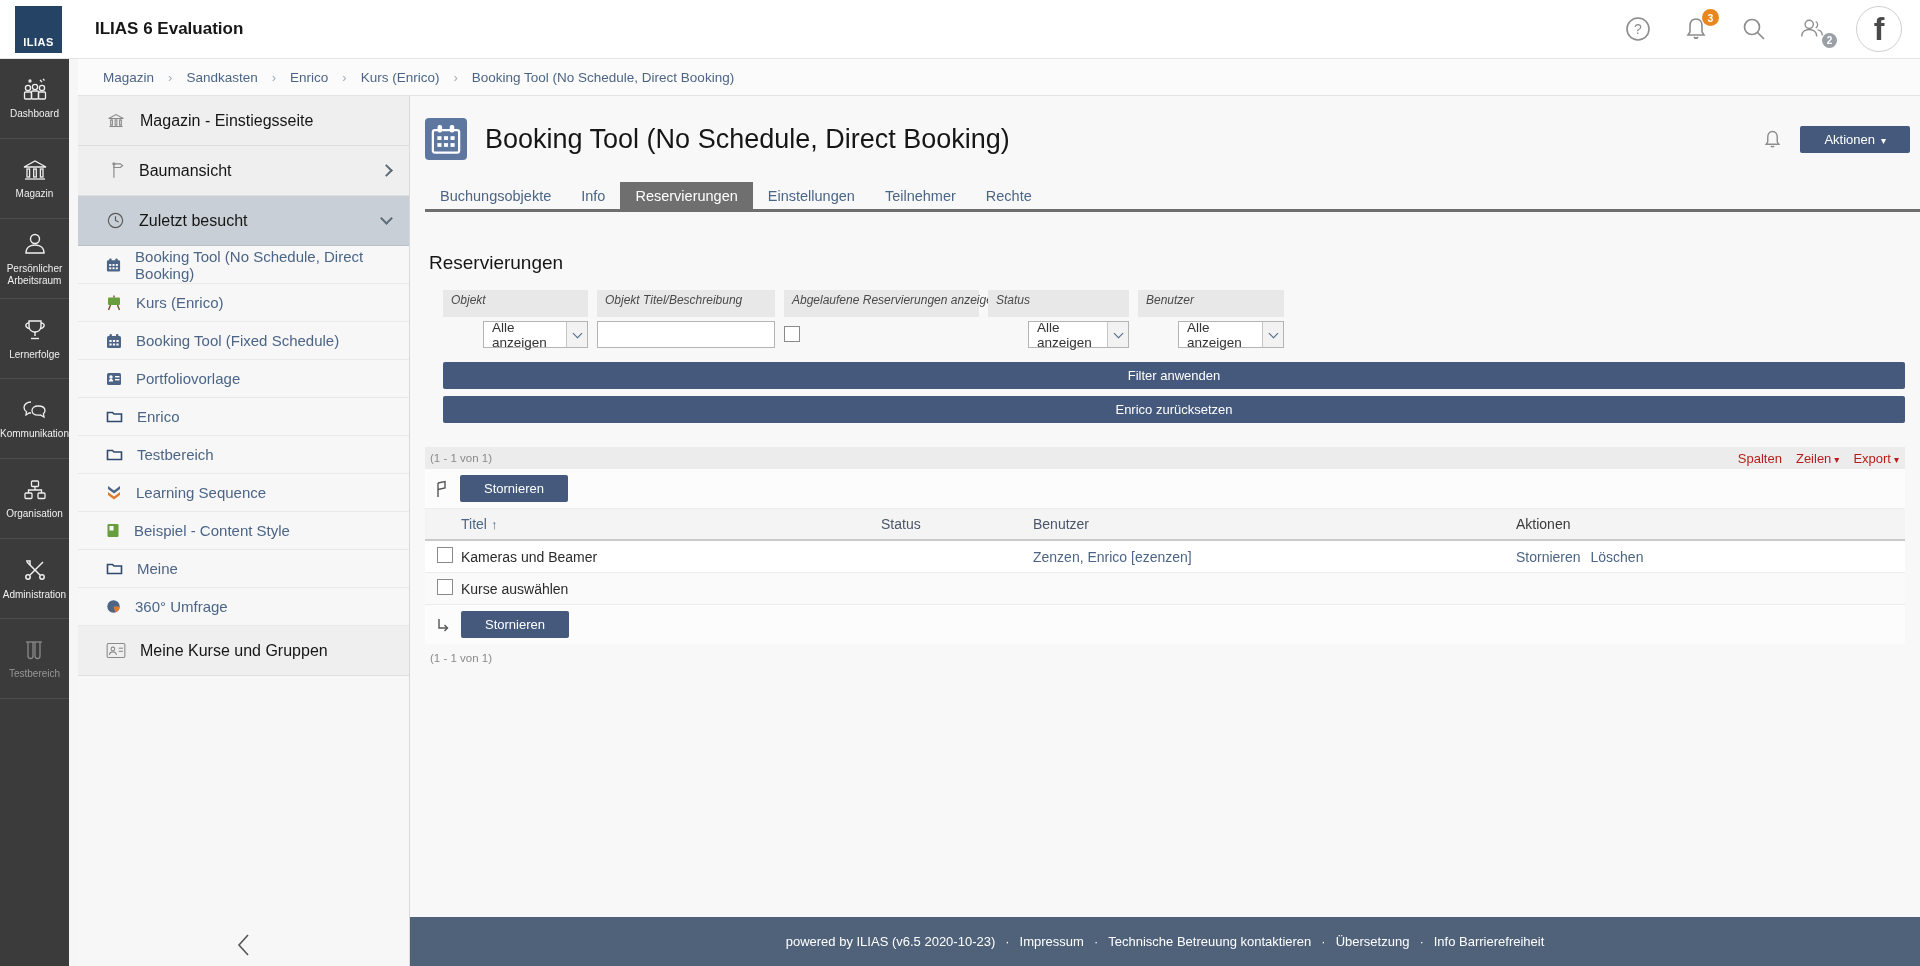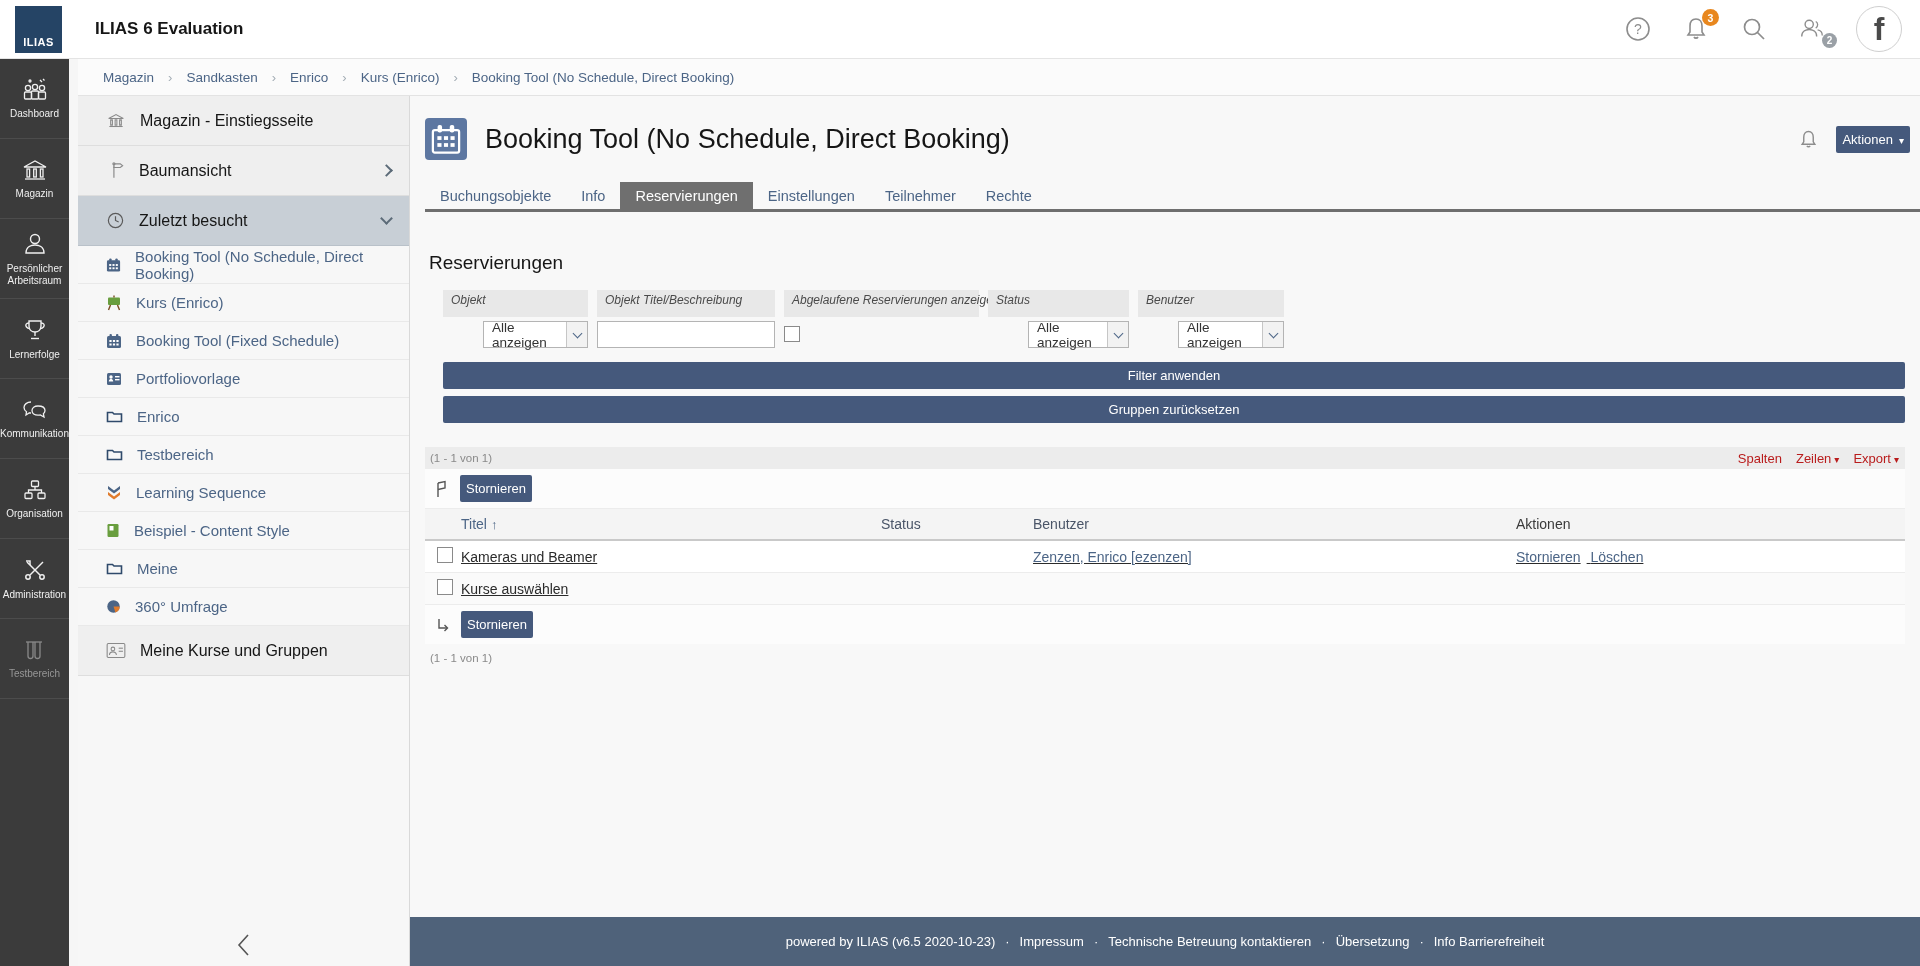--- a/index.html
+++ b/index.html
@@ -39,21 +39,21 @@
   .chev.right { transform:rotate(-45deg); }
   .chev.down { transform:rotate(45deg); margin-top:-4px; }
   .collapse { position:absolute; bottom:8px; left:0; width:100%; display:flex; justify-content:center; cursor:pointer; }
 
   
   .content { position:absolute; left:410px; top:96px; width:1510px; height:821px; background:#f8f8f8; }
   .content-header { display:flex; align-items:center; padding:20px 10px 0 15px; height:66px; }
   .obj-icon { width:42px; height:42px; background:#5d77a1; border-radius:4px; display:flex; align-items:center; justify-content:center; }
   .page-title { margin-left:18px; font-size:27px; font-weight:400; color:#161616; }
   .header-right { margin-left:auto; display:flex; align-items:center; gap:18px; }
-  .btn { background:#45597c; color:#fff; border:none; font-size:13px; padding:6px 6px; border-radius:2px; cursor:pointer; font-family:inherit; }
+  .btn { background:#45597c; color:#fff; border:none; font-size:13px; padding:6px 24px; border-radius:2px; cursor:pointer; font-family:inherit; }
   .btn .caret { margin-left:6px; font-size:10px; }
 
   .tabs { margin:20px 0 0 15px; display:flex; border-bottom:3px solid #6f6f6f; }
   .tab { padding:6px 15px 5px; font-size:14.5px; color:#4c6586; cursor:pointer; }
   .tab.active { background:#6f6f6f; color:#fff; }
 
   .content-body { padding:22px 15px 0 15px; }
   .section-heading { font-size:19px; font-weight:400; color:#161616; margin:18px 0 16px 4px; }
 
   
@@ -72,21 +72,21 @@
 
   
   .tablewrap { margin-top:24px; }
   .range-band { height:22px; background:#ececec; display:flex; align-items:center; justify-content:space-between; padding:0 6px 0 5px; }
   .range-text { font-size:11.5px; color:#8a8a8a; }
   .tool-links { display:flex; gap:14px; font-size:13px; color:#b91c1c;align-items:flex-end; }
   .tool-links span { cursor:pointer; }
   .tool-links .caret { font-size:10px; margin-left:3px; }
   .cmd-row { background:#fcfcfc; display:flex; align-items:center; gap:10px; padding:6px 0 6px 10px; border-bottom:1px solid #ececec; }
   .thead { background:#f4f4f4; display:grid; grid-template-columns:36px 420px 152px 483px auto; align-items:center; height:32px; border-bottom:2px solid #c9c9c9; font-size:14px; }
-  .trow { background:#fff; display:grid; grid-template-columns:36px 420px 152px 483px auto; align-items:center; height:32px; border-bottom:1px solid #ececec; font-size:14px;text-decoration:underline; }
+  .trow { background:#fff; display:grid; grid-template-columns:36px 420px 152px 483px auto; align-items:center; height:32px; border-bottom:1px solid #ececec; font-size:14px; }
   .trow.alt { background:#fafafa; }
   .cell-check { padding-left:12px; }
   .th-title { color:#4c6586; cursor:pointer; }
   .th-plain { color:#4a5568; }
   .th-dark { color:#3a3a3a; }
   .sort-arrow { color:#4c6586; font-size:13px; margin-left:4px; }
   .link { color:#4c6586; cursor:pointer; }
   .actions-cell .link { margin-right:6px; }
   .range-bottom { margin:8px 0 0 5px; font-size:11.5px; color:#8a8a8a; }
 
@@ -475,21 +475,21 @@
               <span class="val">Alle anzeigen</span>
               <span class="caretbox">
                   <span class="chev"></span>
                 </span>
             </div>
           </div>
         </div>
       </div>
       <div class="fbuttons">
         <button class="btn">Filter anwenden</button>
-        <button class="btn">Gruppen zurücksetzen</button>
+        <button class="btn">Enrico zurücksetzen</button>
       </div>
     </div>
 
     <div class="tablewrap">
       <div class="range-band">
         <span class="range-text">(1 - 1 von 1)</span>
         <div class="tool-links">
           <span>Spalten</span>
           <span><span>Zeilen</span><span class="caret">▾</span></span>
           <span><span>Export</span><span class="caret">▾</span></span>

